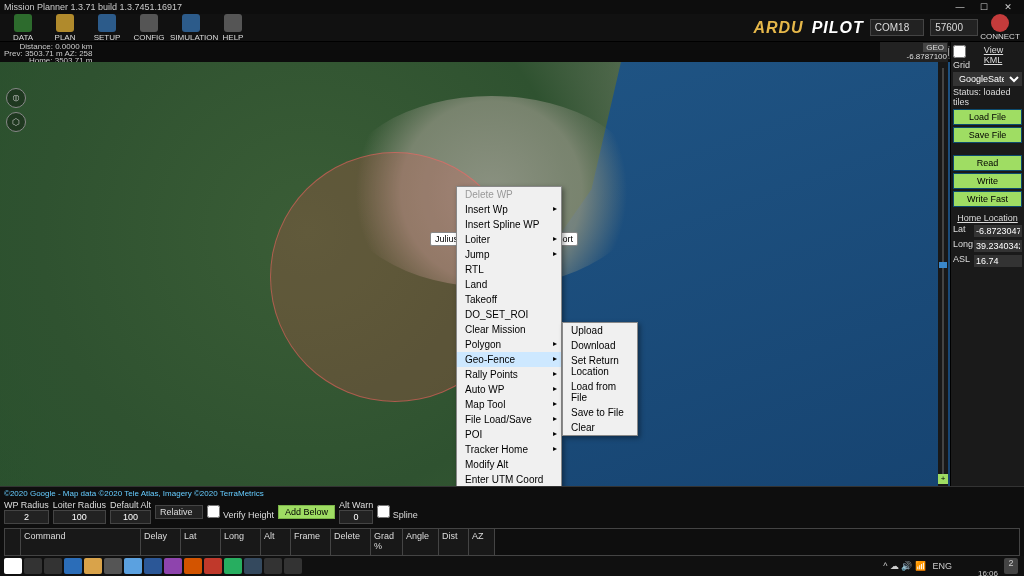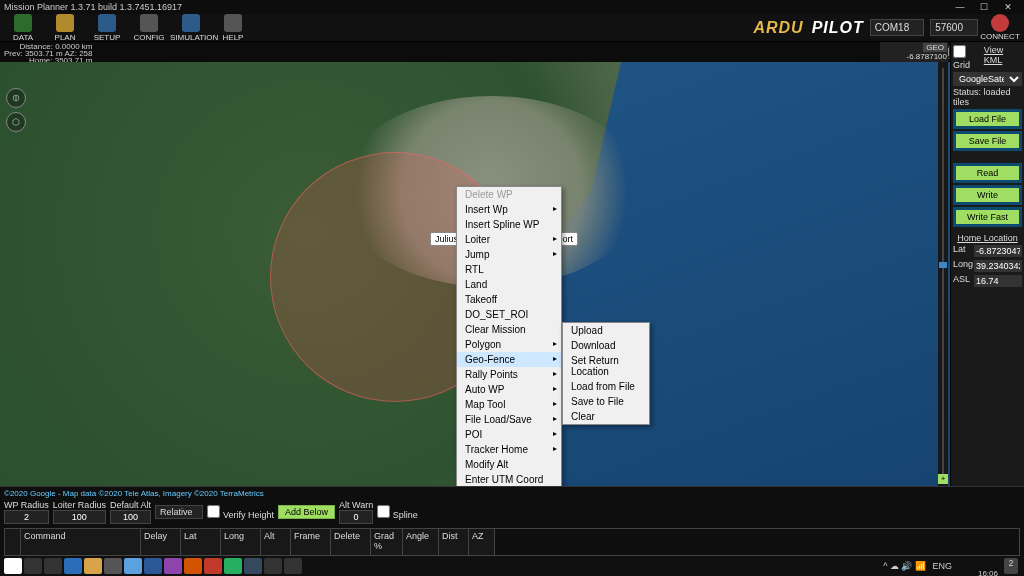--- a/index.html
+++ b/index.html
@@ -42,27 +42,27 @@
 .fence { position:absolute; left:270px; top:90px; width:250px; height:250px; border-radius:50%; background:rgba(255,80,80,.20); border:1px solid rgba(255,100,100,.5); }
 .wp-label { position:absolute; left:430px; top:170px; background:#fff; color:#000; border:1px solid #888; padding:1px 4px; font-size:9px; border-radius:2px; }
 .round-btn { position:absolute; left:6px; width:20px; height:20px; border:1px solid #888; border-radius:50%; background:rgba(0,0,0,.3); color:#ccc; text-align:center; line-height:18px; font-size:9px; }
 
 
 .ctx { position:absolute; left:456px; top:186px; width:106px; background:#f0f0f0; color:#000; border:1px solid #888; font-size:10px; box-shadow:2px 2px 5px rgba(0,0,0,.4); }
 .ctx .mi { padding:2px 16px 2px 8px; position:relative; }
 .ctx .mi.dis { color:#999; }
 .ctx .mi.hl { background:#cde8ff; }
 .ctx .mi.sub::after { content:"▸"; position:absolute; right:4px; font-size:8px; }
-.ctx2 { position:absolute; left:562px; top:322px; width:88px; background:#f0f0f0; color:#000; border:1px solid #888; font-size:10px; box-shadow:2px 2px 5px rgba(0,0,0,.4); }
+.ctx2 { position:absolute; left:562px; top:322px; width:76px; background:#f0f0f0; color:#000; border:1px solid #888; font-size:10px; box-shadow:2px 2px 5px rgba(0,0,0,.4); }
 .ctx2 .mi { padding:2px 8px; }
 
 
 .rpanel { position:absolute; right:0; top:42px; width:74px; bottom:90px; background:#1a1a1a; border-left:1px solid #000; padding:2px; font-size:9px; }
 .rpanel .row { display:flex; justify-content:space-between; margin:1px 0; }
-.rpanel .btn { display:block; width:100%; background:#9fdd63; color:#000; text-align:center; padding:2px 0; margin:2px 0; border:3px solid #0c4a6e; font-size:9px; }
+.rpanel .btn { display:block; width:100%; background:#9fdd63; color:#000; text-align:center; padding:2px 0; margin:2px 0; border:1px solid #0c4a6e; font-size:9px; }
 .rpanel .inp { background:#333; color:#fff; border:none; width:100%; font-size:9px; padding:1px 2px; margin:1px 0; }
 .rpanel .hdr { text-align:center; text-decoration:underline; margin-top:6px; }
 .slider { position:absolute; right:76px; top:62px; width:10px; bottom:90px; background:#181818; }
 .slider::before { content:""; position:absolute; left:4px; top:6px; bottom:6px; width:2px; background:#444; }
 .slider .thumb { position:absolute; left:1px; top:200px; width:8px; height:6px; background:#3a88cc; }
 .slider-btn { position:absolute; right:76px; width:10px; height:10px; background:#9fdd63; color:#000; text-align:center; font-size:8px; line-height:10px; }
 
 
 .bpanel { position:absolute; left:0; right:0; bottom:20px; height:70px; background:#0e0e0e; border-top:1px solid #333; padding:2px 4px; }
 .bpanel .credits { color:#6cf; font-size:8px; }

